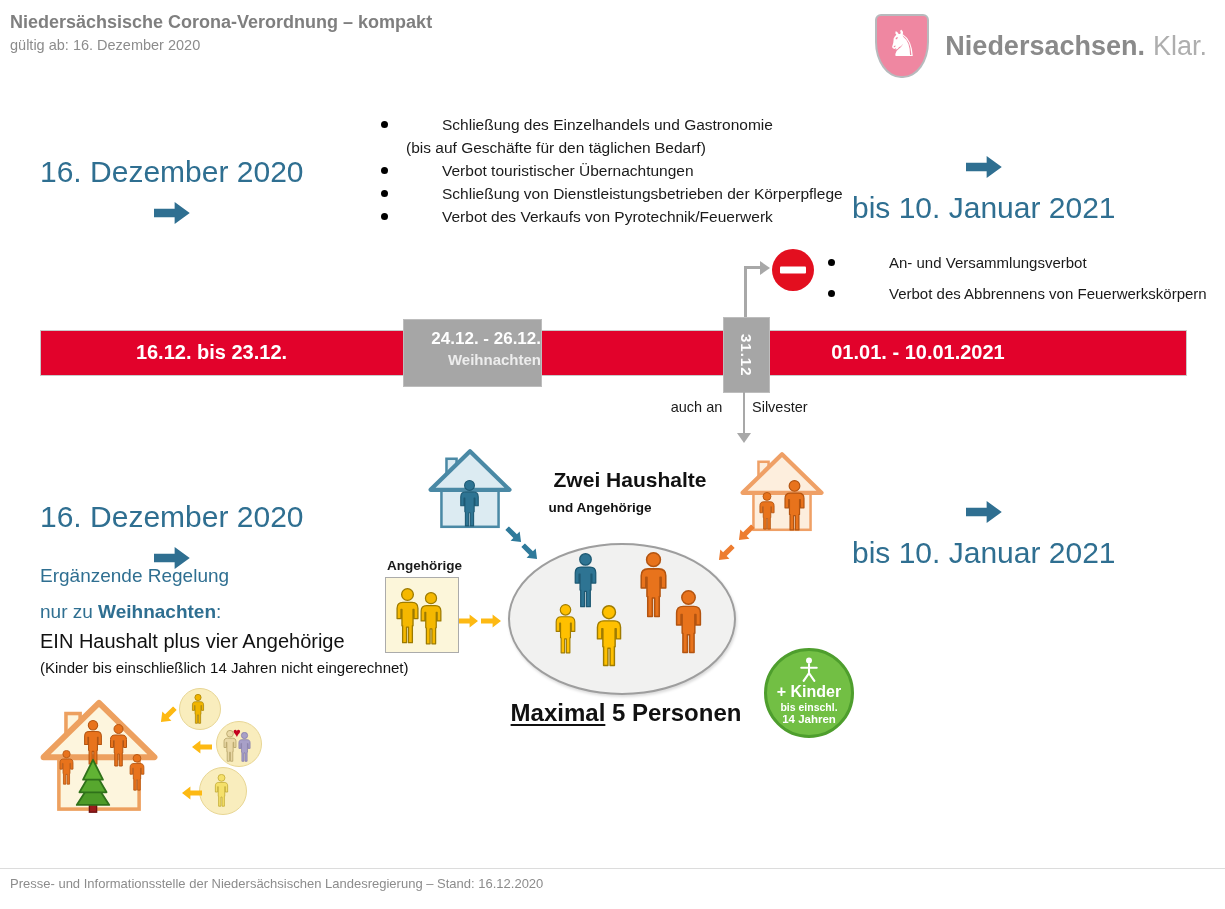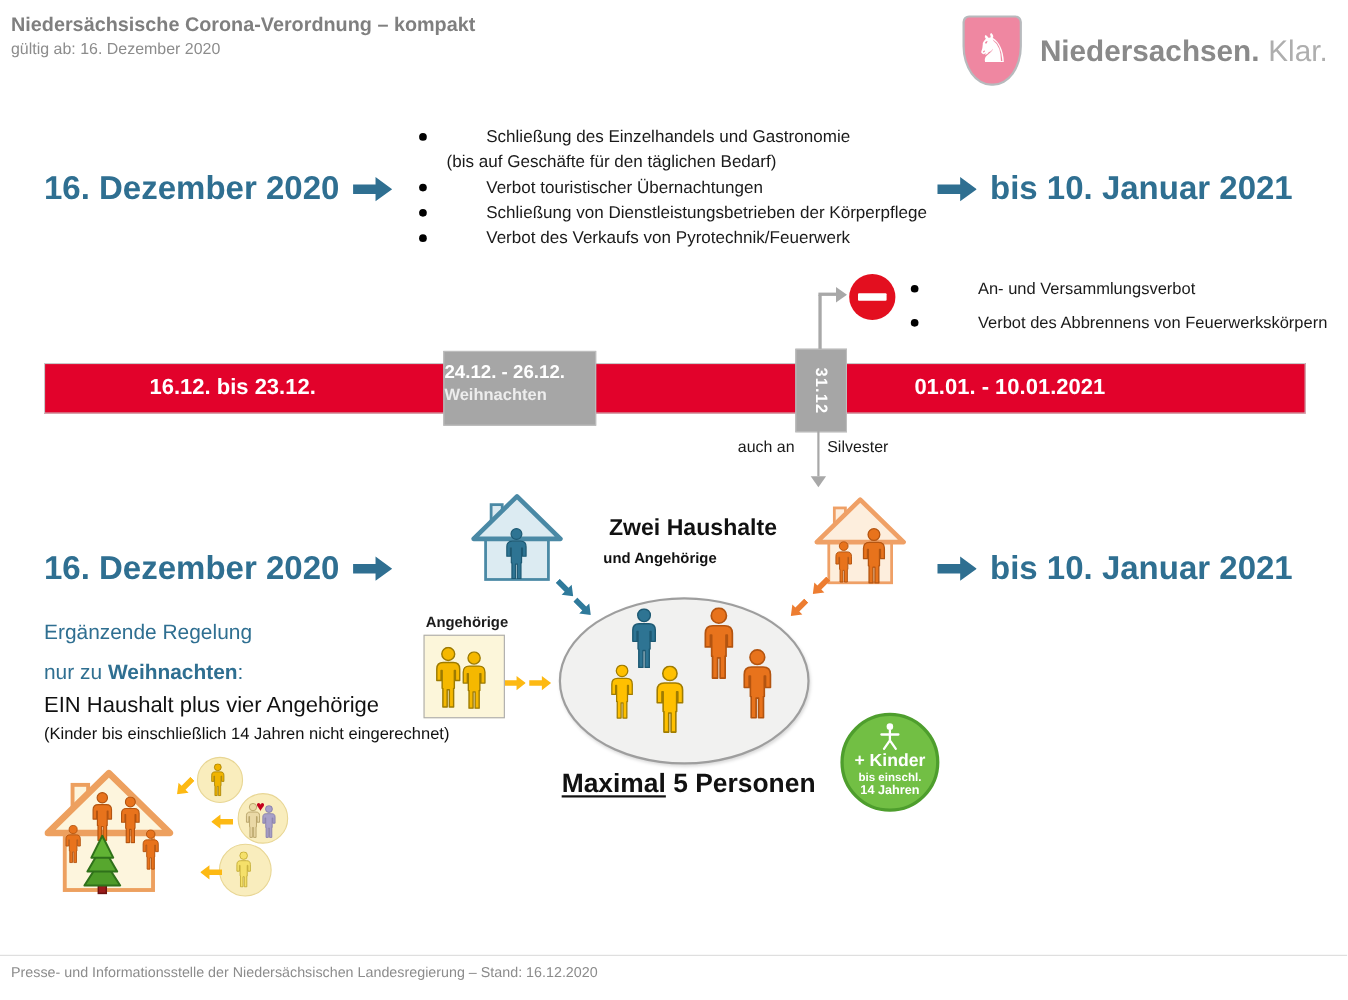--- a/index.html
+++ b/index.html
@@ -17,36 +17,36 @@
     width:50px; height:60px; background:#ef87a1; border:2px solid #b7babd;
     border-radius:6px 6px 26px 26px / 6px 6px 36px 36px;
     display:flex; align-items:center; justify-content:center;
   }
   .shield .horse { color:#fff; font-size:36px; line-height:1; transform:translateY(-2px); }
   .logo-name { font-size:27px; font-weight:bold; color:#8a8a8a; }
   .logo-claim { font-size:27px; color:#aeaeae; margin-left:8px; }
 
   
   .blue-date { display:flex; align-items:center; gap:12px;
-    font-size:30px; font-weight:bold; color:#2f6f91; }
+    font-size:30px; font-weight:normal; color:#2f6f91;flex-direction:column; }
   .arrow-shape { background:var(--c,#2f6f91); transform:rotate(var(--r,0deg));
     clip-path:polygon(0 32%, 58% 32%, 58% 4%, 100% 50%, 58% 96%, 58% 68%, 0 68%); }
   .arr-big { width:36px; height:24px; }
   .arr-sm  { width:20px; height:14px; }
 
   
   .bullets { font-size:15.5px; line-height:23px; }
   .brow { display:flex;gap:36px; }
   .brow .dot { width:7px; height:7px; border-radius:50%; background:#000; margin:8px 18px 0 0; flex:none; }
   .bsub { padding-left:25px; }
 
   
   .bar { left:40px; top:330px; width:1145px; height:44px; background:#e2022b; border:1px solid #c9c9c9; }
   .bar-label { color:#fff; font-weight:bold; font-size:20px; line-height:44px; text-align:center; }
-  .gbox { background:#a6a6a6; border:1px solid #bdbdbd; color:#fff; text-align:left; }
+  .gbox { background:#a6a6a6; border:1px solid #bdbdbd; color:#fff; text-align:right; }
   .christmas-box { left:403px; top:319px; width:137px; height:66px; }
   .christmas-box .l1 { font-weight:bold; font-size:17px; margin-top:9px; }
   .christmas-box .l2 { font-weight:bold; font-size:15px; color:#ededed; margin-top:2px; }
   .silvester-box { left:723px; top:317px; width:45px; height:74px;
     display:flex; align-items:center; justify-content:center; }
   .silvester-box span { writing-mode:vertical-rl; font-weight:bold; font-size:15px; letter-spacing:1px; }
   .note { font-size:14.5px; color:#1a1a1a; top:399px;text-align:right; }
   .vline { background:#a8a8a8; }
   .tri-down { width:0; height:0; border-left:7px solid transparent; border-right:7px solid transparent; border-top:10px solid #a8a8a8; }
   .tri-right { width:0; height:0; border-top:7px solid transparent; border-bottom:7px solid transparent; border-left:10px solid #a8a8a8; }

